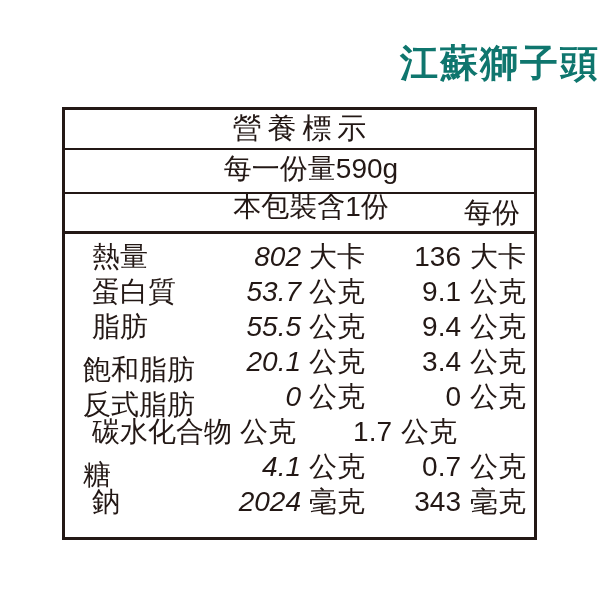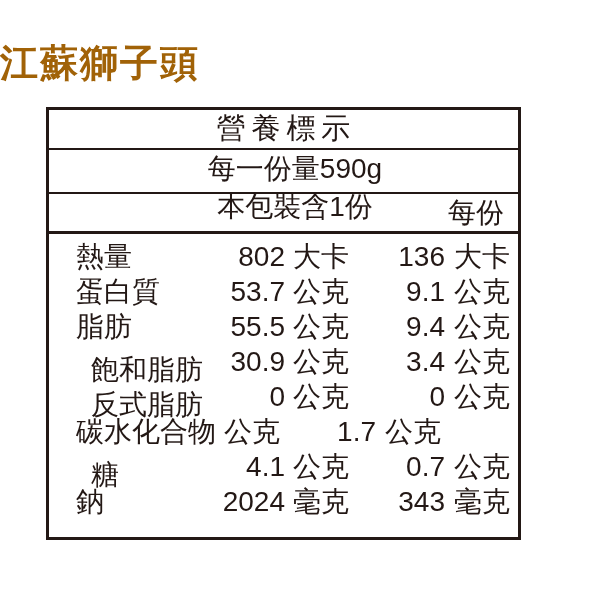--- a/index.html
+++ b/index.html
@@ -14,30 +14,30 @@
     background: #ffffff;
     font-family: "Liberation Sans", "DejaVu Sans", sans-serif;
     color: #231815;
     overflow: hidden;
   }
   .page-title {
     position: absolute;
     top: 42px;
     left: 0;
     width: 600px;
-    text-align: left;
+    text-align: right;
     font-size: 38px;
     line-height: 42px;
     font-weight: bold;
     letter-spacing: 2px;
-    color: #a16207;
+    color: #0f766e;
   }
   .ntable {
     position: absolute;
-    left: 46px;
+    left: 62px;
     top: 107px;
     width: 475px;
     height: 433px;
     border: 3px solid #231815;
     box-sizing: border-box;
     background: #ffffff;
   }
   .t-row1 {
     height: 38px;
     border-bottom: 2px solid #231815;
@@ -81,27 +81,28 @@
     font-size: 28px;
     line-height: 35px;
     padding-right: 4px;
   }
   .nrow .lbl {
     flex: 0 0 auto;
     padding-left: 27px;
     white-space: nowrap;
   }
   .nrow .lbl.indent {
-    padding-left: 42px;
+    padding-left: 18px;
     margin-top: 16px;
   }
   .nrow .num1 {
     flex: 1 1 auto;
     text-align: right;
     white-space: nowrap;
+    font-style: italic;
   }
   .nrow .unit1 {
     flex: 0 0 64px;
     box-sizing: border-box;
     padding-left: 8px;
     text-align: left;
     white-space: nowrap;
   }
   .nrow .num2 {
     flex: 0 0 96px;
@@ -155,21 +156,21 @@
         </div>
         <div class="nrow">
           <span class="lbl">脂肪</span>
           <span class="num1">55.5</span>
           <span class="unit1">公克</span>
           <span class="num2">9.4</span>
           <span class="unit2">公克</span>
         </div>
         <div class="nrow">
           <span class="lbl indent">飽和脂肪</span>
-          <span class="num1">30.9</span>
+          <span class="num1">20.1</span>
           <span class="unit1">公克</span>
           <span class="num2">3.4</span>
           <span class="unit2">公克</span>
         </div>
         <div class="nrow">
           <span class="lbl indent">反式脂肪</span>
           <span class="num1">0</span>
           <span class="unit1">公克</span>
           <span class="num2">0</span>
           <span class="unit2">公克</span>

